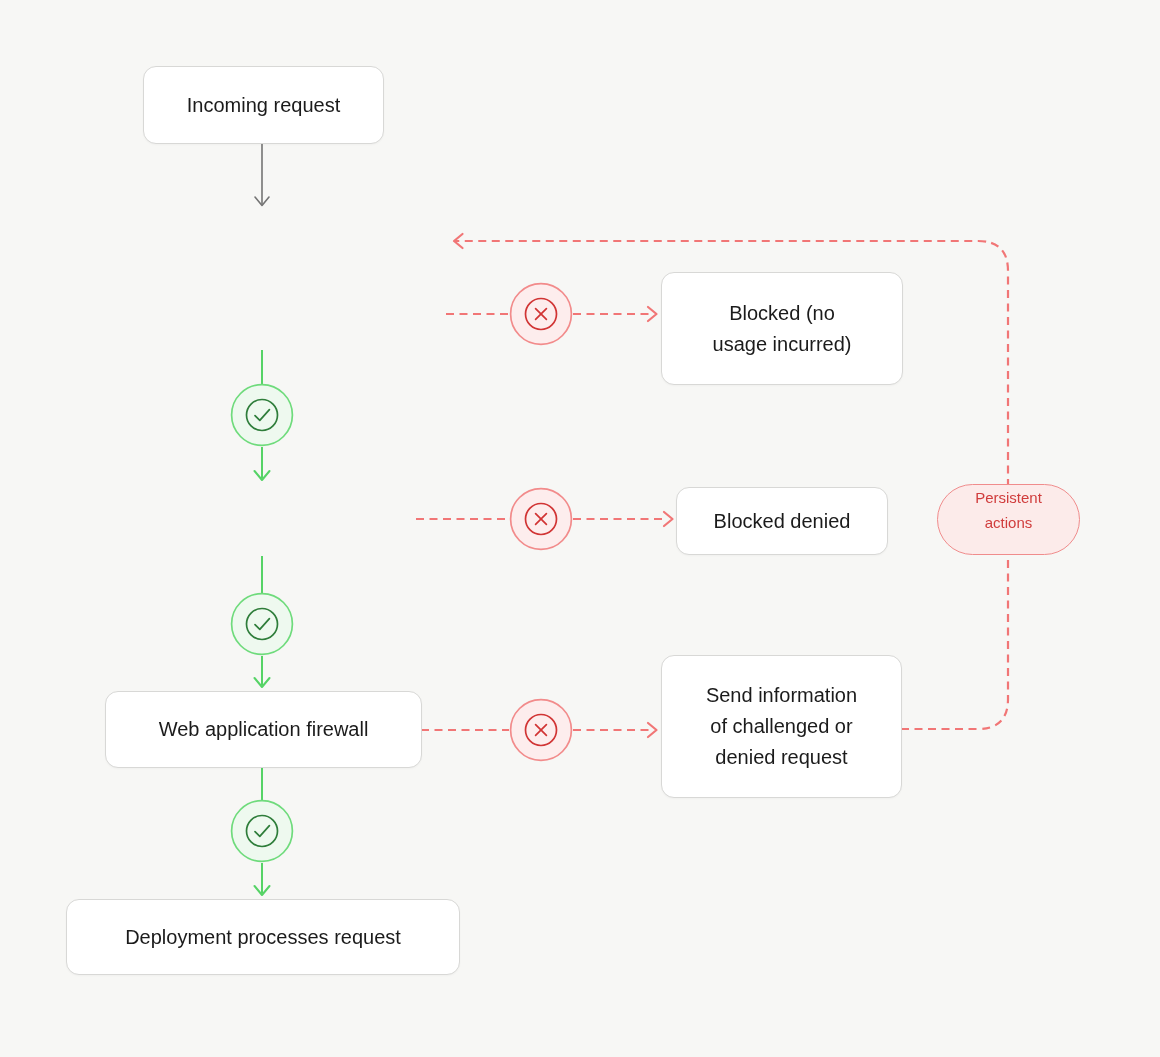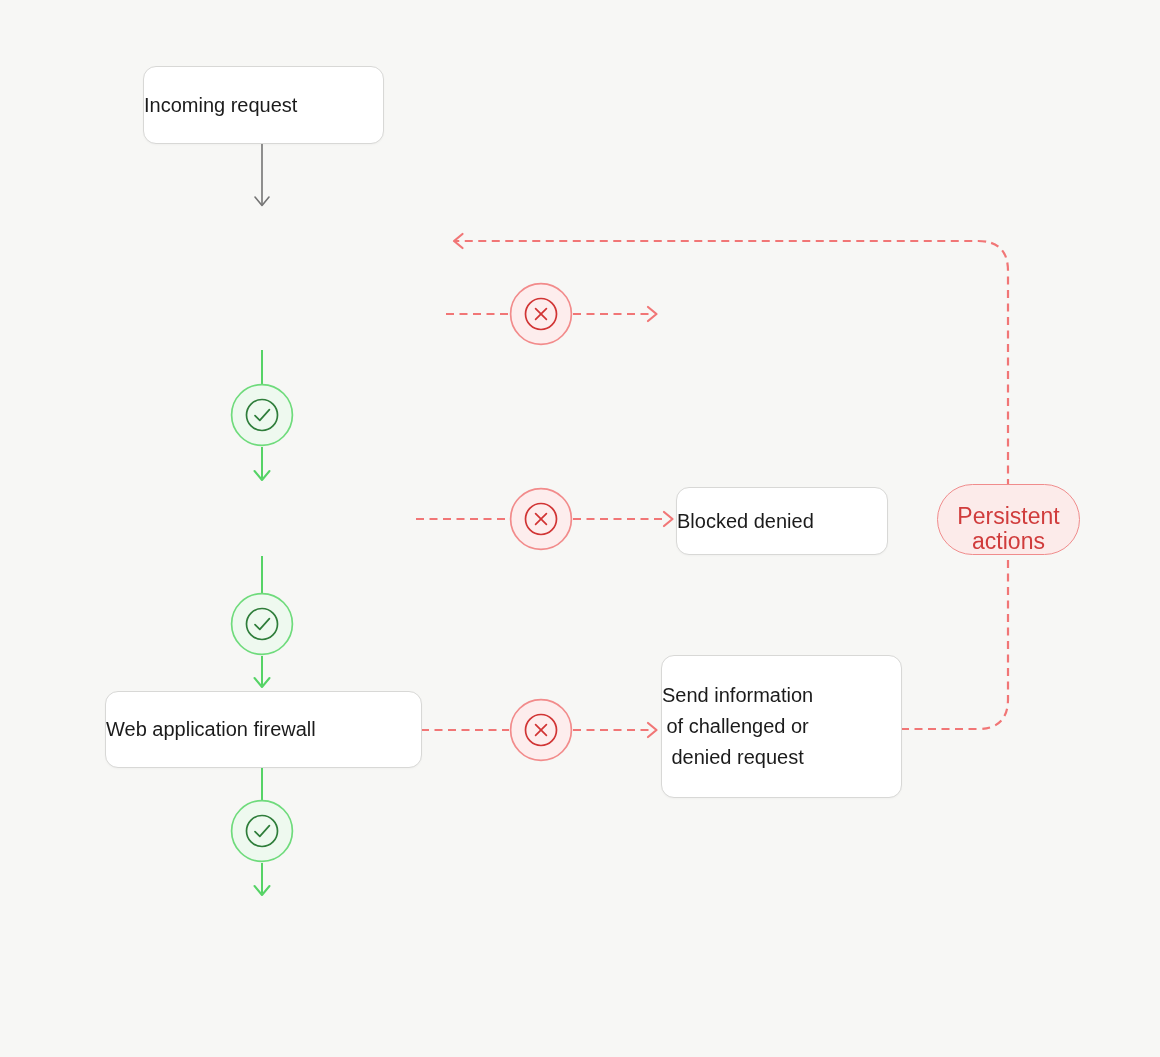--- a/index.html
+++ b/index.html
@@ -17,38 +17,38 @@
     width: 1160px; height: 1057px;
   }
   .node {
     position: absolute;
     background: #ffffff;
     border: 1px solid #d8d8d6;
     border-radius: 13px;
     box-shadow: 0 1px 2px rgba(0,0,0,0.03);
     display: flex;
     align-items: center;
-    justify-content: flex-start;
+    justify-content: center;
     text-align: center;
     color: #1b1b1b;
     font-size: 20px;
     line-height: 31px;
   }
   .node .label { white-space: pre-line; }
   .pill {
     position: absolute;
     background: #fcebea;
     border: 1.5px solid #f08c8c;
     border-radius: 36px;
     display: flex;
-    align-items: flex-end;
+    align-items: flex-start;
     justify-content: center;
     text-align: center;
     color: #d03c3c;
-    font-size: 23px;
+    font-size: 15px;
     line-height: 25px;
   }
   .pill .label { white-space: pre-line; }
   .icon {
     position: absolute;
     width: 64px;
     height: 64px;
   }
   .icon svg { display: block; width: 64px; height: 64px; }
 </style>
@@ -88,36 +88,43 @@
 
     <path d="M901 729 L978 729 Q1008 729 1008 699 L1008 271 Q1008 241 978 241 L454 241" stroke="#f17676" stroke-width="2.2" stroke-dasharray="8 5.5"></path>
     <path d="M462.5 234 L454 241 L462.5 248" stroke="#f17676" stroke-width="2.2" stroke-linecap="round" stroke-linejoin="round"></path>
   </svg>
 
   <div class="node" style="left:143px; top:66px; width:239px; height:76px;">
     <span class="label">Incoming request</span>
   </div>
 
 
+  <div class="node" style="left:661px; top:272px; width:240px; height:111px;">
+    <span class="label">Blocked (no
+usage incurred)</span>
+  </div>
 
 
   <div class="node" style="left:676px; top:487px; width:210px; height:66px;">
     <span class="label">Blocked denied</span>
   </div>
 
   <div class="node" style="left:661px; top:655px; width:239px; height:141px;">
     <span class="label">Send information
 of challenged or
 denied request</span>
   </div>
 
   <div class="node" style="left:105px; top:691px; width:315px; height:75px;">
     <span class="label">Web application firewall</span>
   </div>
 
+  <div class="node" style="left:66px; top:899px; width:392px; height:74px;">
+    <span class="label">Deployment processes request</span>
+  </div>
 
   <div class="pill" style="left:937px; top:484px; width:141px; height:69px;">
     <span class="label">Persistent
 actions</span>
   </div>
 
   <div class="icon" style="left:230px; top:383px;">
     <svg viewBox="0 0 64 64">
       <circle cx="32" cy="32" r="30.4" fill="#eef9ef" stroke="#6fdb7c" stroke-width="1.7"></circle>
       <circle cx="32" cy="32" r="15.5" fill="none" stroke="#2e7d3a" stroke-width="1.7"></circle>

